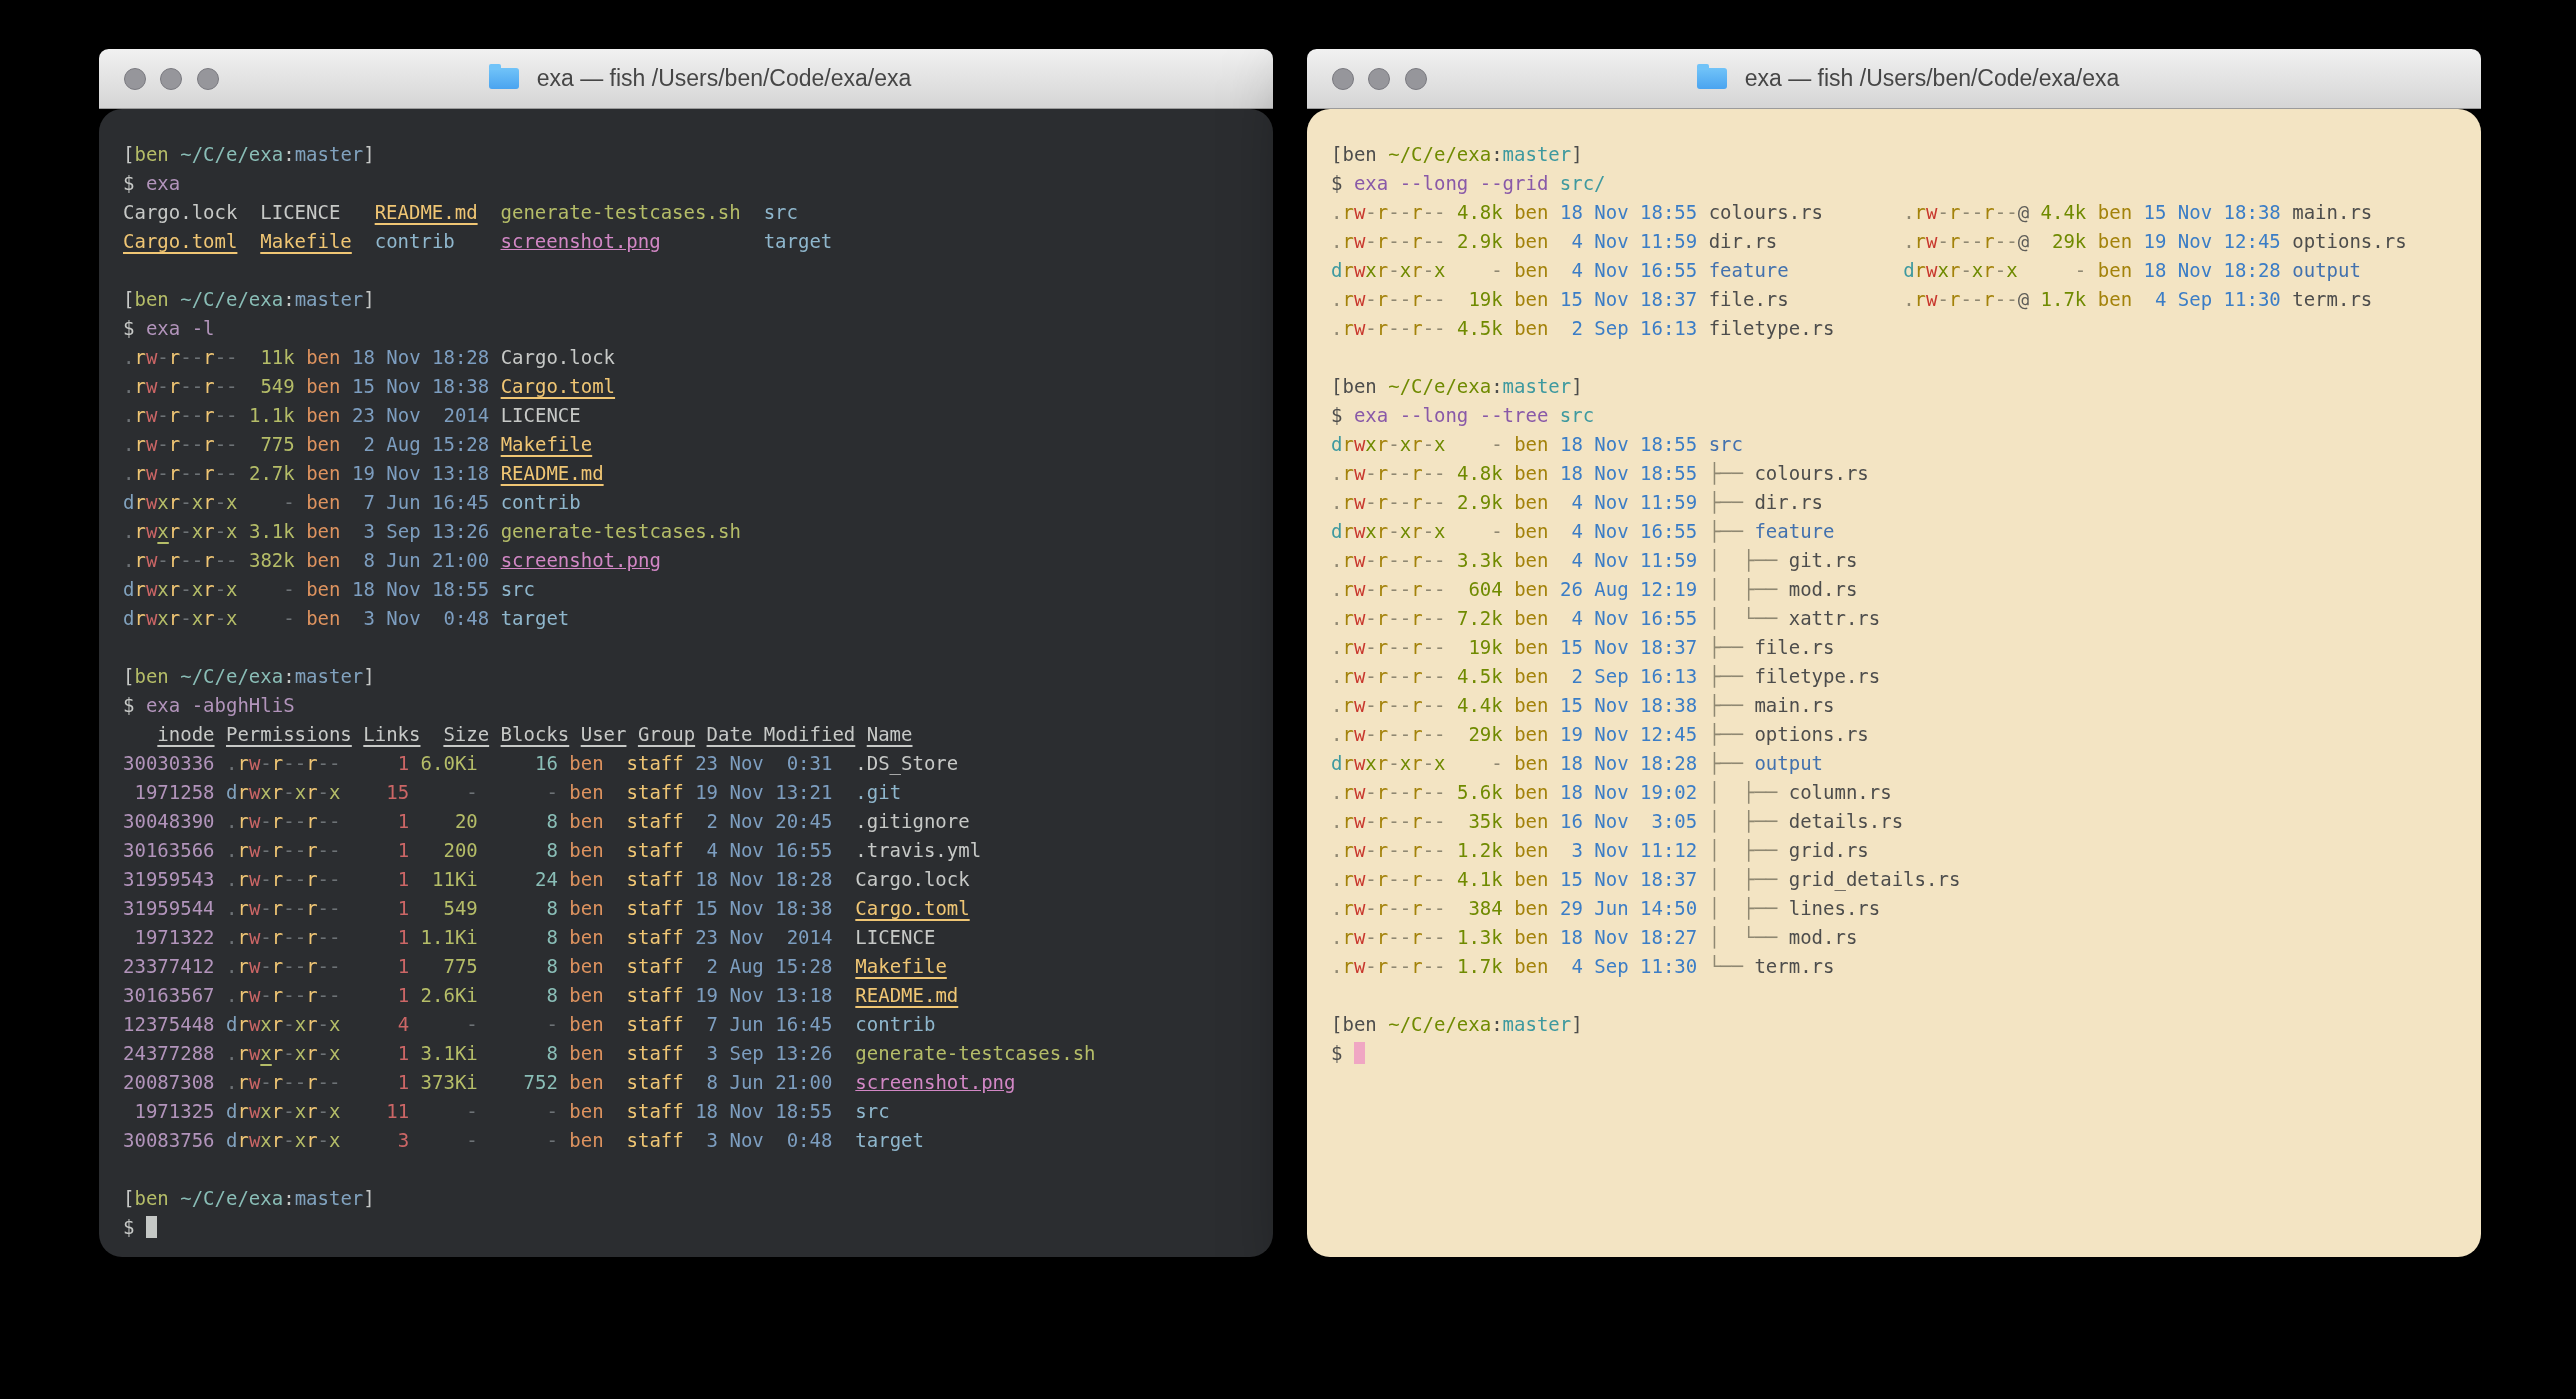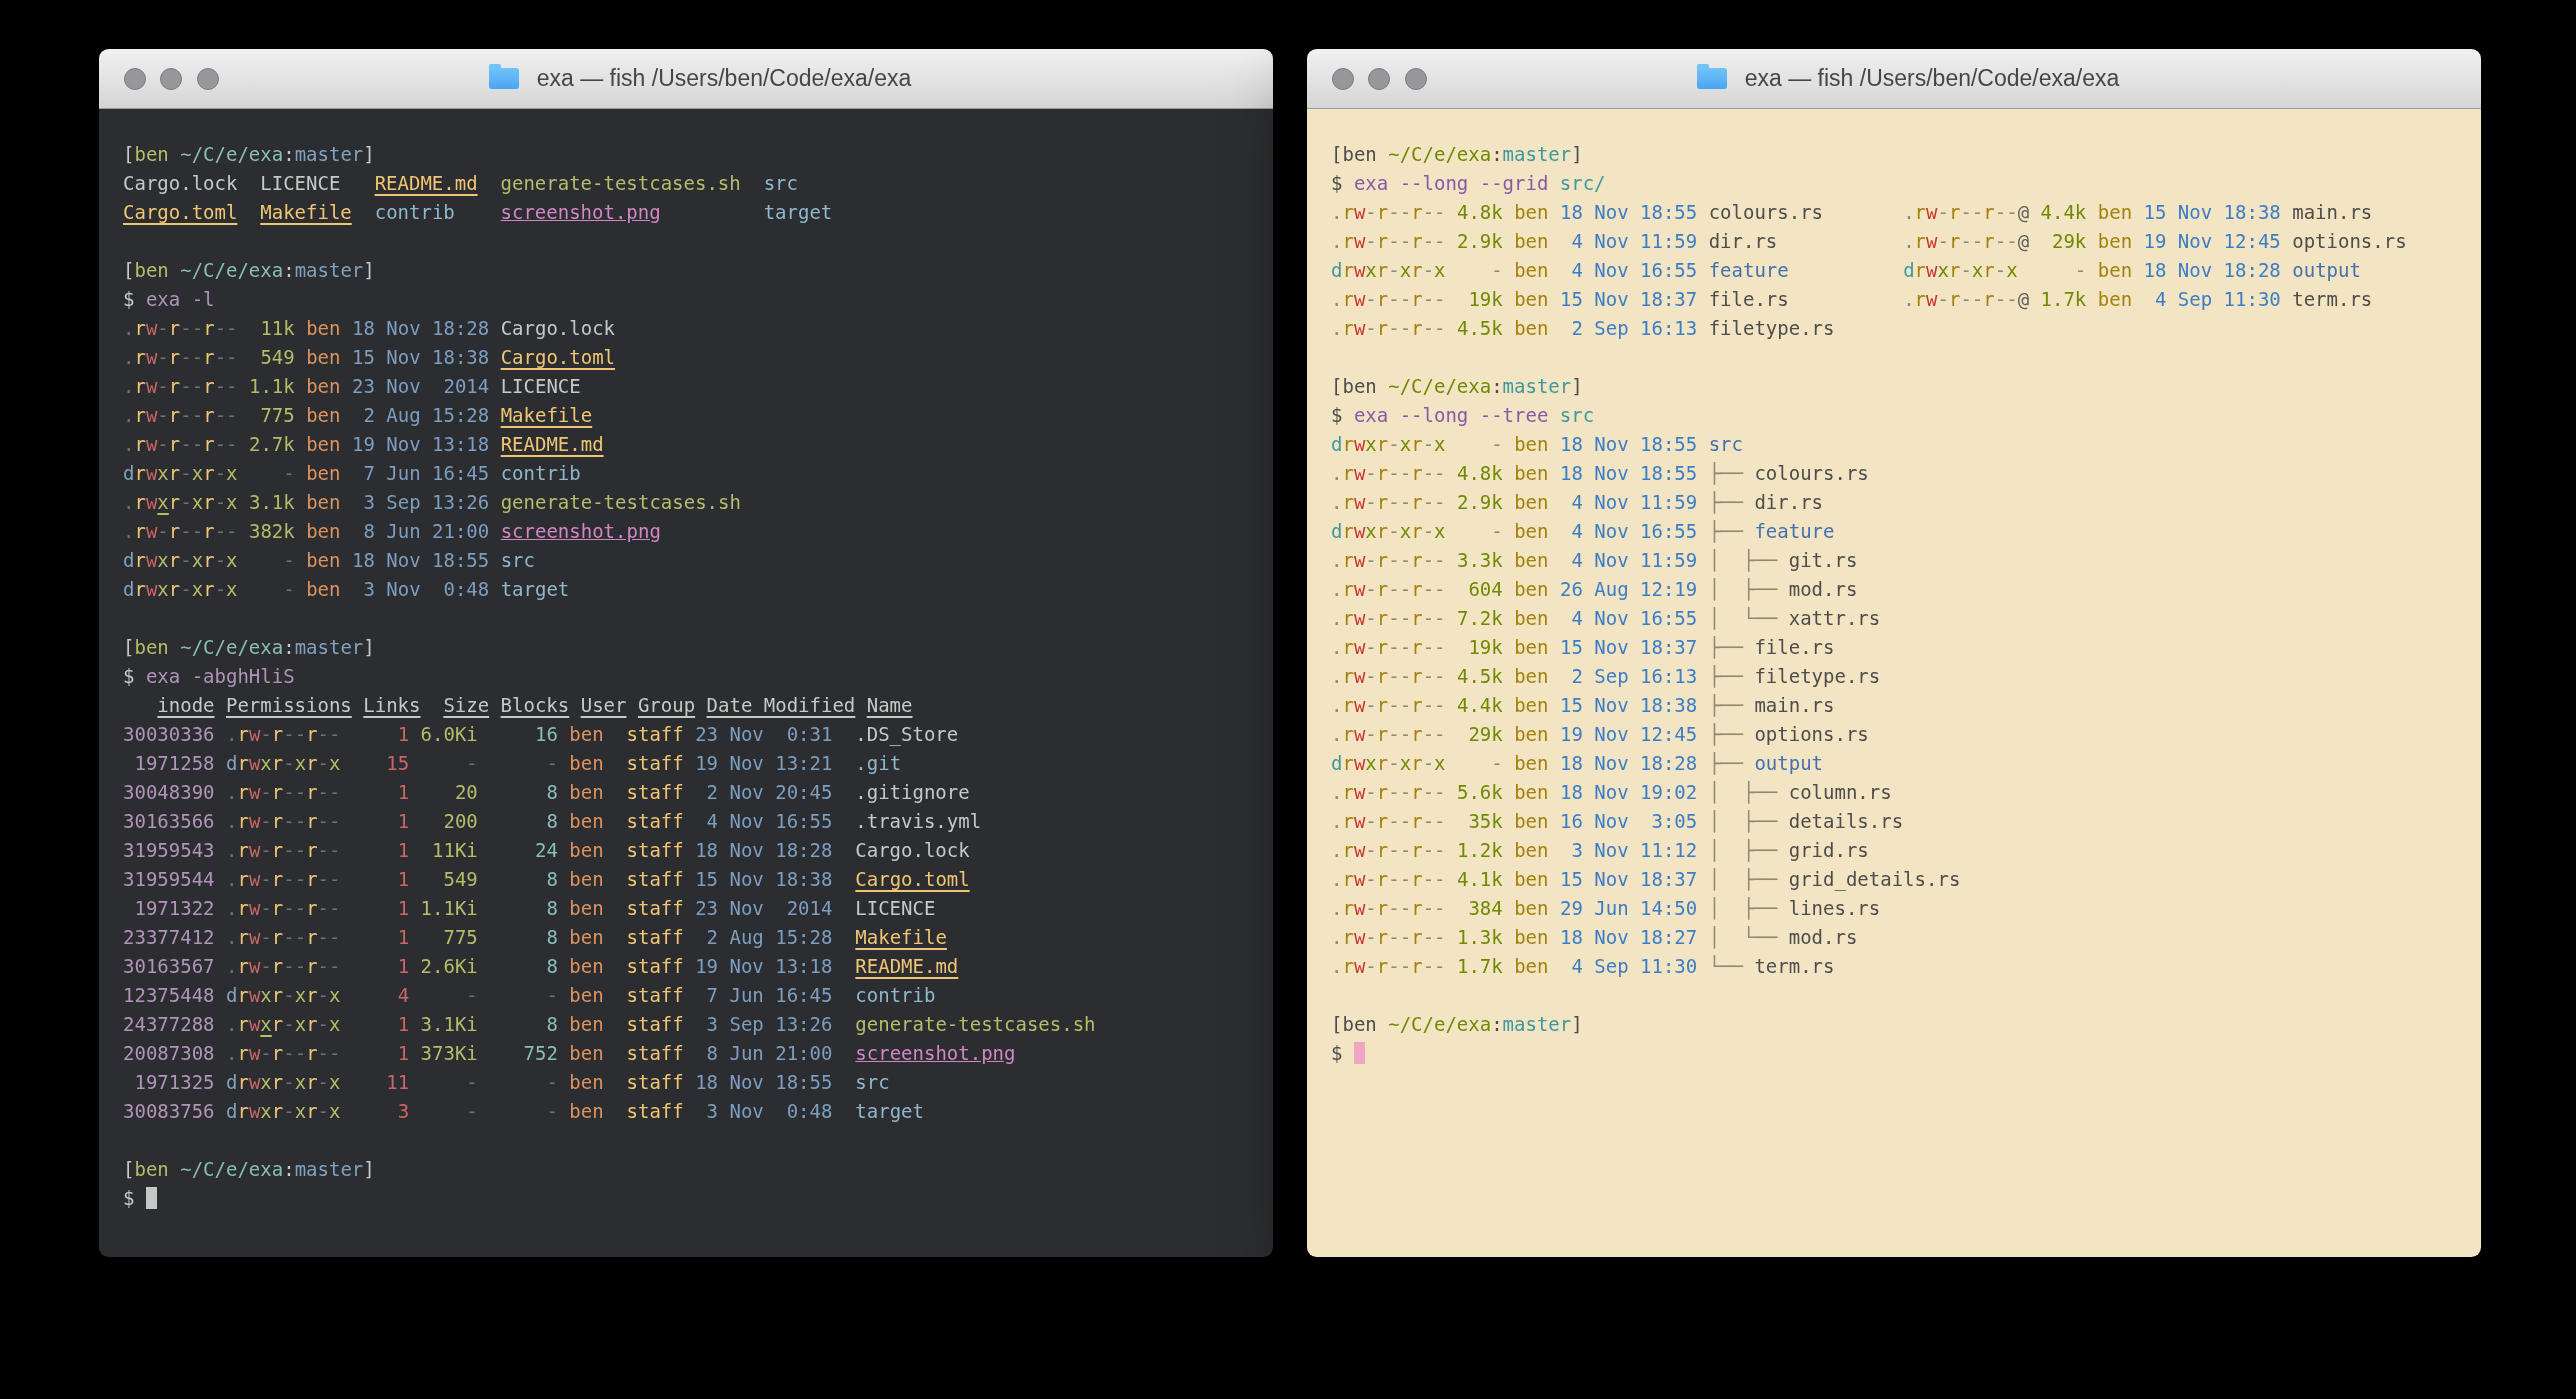--- a/index.html
+++ b/index.html
@@ -12,21 +12,21 @@
   .titlebar{height:60px;background:linear-gradient(#f1f1f1,#d5d5d5);border-bottom:1px solid #9b9b9b;
             position:relative;box-sizing:border-box;}
   .lights{position:absolute;left:25px;top:50%;transform:translateY(-50%);display:flex;gap:14.4px;}
   .light{width:22px;height:22px;border-radius:50%;background:#96969b;border:1.4px solid #7a7a80;box-sizing:border-box;}
   .titlewrap{height:100%;display:flex;align-items:center;justify-content:center;gap:18px;margin-left:28px;}
   .folder{position:relative;width:30px;height:21px;background:linear-gradient(#71c3f8,#4aa4f0);
           border-radius:1.9px 2.9px 2.9px 2.9px;display:inline-block;}
   .folder::before{content:"";position:absolute;top:-3.8px;left:0;width:12.5px;height:5.8px;
           background:#71c3f8;border-radius:1.9px 1.9px 0 0;}
   .title{font:400 23px "Liberation Sans",sans-serif;color:#464646;}
-  .term{height:calc(100% - 60px);background:var(--bg);padding:31px 0 16px 24px;box-sizing:border-box;}
+  .term{height:calc(100% - 60px);background:var(--bg);padding:31px 0 16px 24px;box-sizing:border-box;border-radius:23px;}
   .tline{white-space:pre;font-family:"DejaVu Sans Mono",monospace;font-size:19px;line-height:29px;height:29px;}
   .u{text-decoration:underline;text-underline-offset:3.8px;text-decoration-thickness:1.9px;text-align:right;}
   .c.fg{color:var(--fg);}        .c.red{color:var(--red);}
   .c.orange{color:var(--orange);}.c.yellow{color:var(--yellow);}
   .c.green{color:var(--green);}  .c.aqua{color:var(--aqua);}
   .c.blue{color:var(--blue);}    .c.purple{color:var(--purple);}
   .c.pink{color:var(--pink);text-decoration:underline;}    .c.gray{color:var(--gray);}
   .c.dim{color:var(--dim);}      .c.dir{color:var(--dir);}
   .c.date{color:var(--date);}
   .c.permr{color:var(--permr);}  .c.permw{color:var(--permw);}
@@ -46,20 +46,21 @@
         <span class="light"></span>
         <span class="light"></span>
       </div>
       <div class="titlewrap">
         <span class="folder"></span>
         <span class="title">exa — fish  /Users/ben/Code/exa/exa</span>
       </div>
     </header>
     <div class="term">
         <div class="tline"><span class="c fg">[</span><span class="c green">ben</span><span class="c fg"> </span><span class="c aqua">~/C/e/exa</span><span class="c fg">:</span><span class="c blue">master</span><span class="c fg">]</span></div>
+        <div class="tline"><span class="c fg">$ </span><span class="c purple">exa</span></div>
         <div class="tline"><span class="c fg">Cargo.lock  LICENCE   </span><span class="c yellow u">README.md</span><span class="c fg">  </span><span class="c green">generate-testcases.sh</span><span class="c fg">  </span><span class="c dir">src</span></div>
         <div class="tline"><span class="c yellow u">Cargo.toml</span><span class="c fg">  </span><span class="c yellow u">Makefile</span><span class="c fg">  </span><span class="c dir">contrib</span><span class="c fg">    </span><span class="c pink">screenshot.png</span><span class="c fg">         </span><span class="c dir">target</span></div>
         <div class="tline">&nbsp;</div>
         <div class="tline"><span class="c fg">[</span><span class="c green">ben</span><span class="c fg"> </span><span class="c aqua">~/C/e/exa</span><span class="c fg">:</span><span class="c blue">master</span><span class="c fg">]</span></div>
         <div class="tline"><span class="c fg">$ </span><span class="c purple">exa -l</span></div>
         <div class="tline"><span class="c gray">.</span><span class="c permr">r</span><span class="c permw">w</span><span class="c gray">-</span><span class="c permr">r</span><span class="c gray">-</span><span class="c gray">-</span><span class="c permr">r</span><span class="c gray">-</span><span class="c gray">-</span><span class="c green">  11k</span><span class="c orange"> ben </span><span class="c date">18 Nov 18:28</span><span class="c fg"> Cargo.lock</span></div>
         <div class="tline"><span class="c gray">.</span><span class="c permr">r</span><span class="c permw">w</span><span class="c gray">-</span><span class="c permr">r</span><span class="c gray">-</span><span class="c gray">-</span><span class="c permr">r</span><span class="c gray">-</span><span class="c gray">-</span><span class="c green">  549</span><span class="c orange"> ben </span><span class="c date">15 Nov 18:38</span><span class="c fg"> </span><span class="c yellow u">Cargo.toml</span></div>
         <div class="tline"><span class="c gray">.</span><span class="c permr">r</span><span class="c permw">w</span><span class="c gray">-</span><span class="c permr">r</span><span class="c gray">-</span><span class="c gray">-</span><span class="c permr">r</span><span class="c gray">-</span><span class="c gray">-</span><span class="c green"> 1.1k</span><span class="c orange"> ben </span><span class="c date">23 Nov  2014</span><span class="c fg"> LICENCE</span></div>
         <div class="tline"><span class="c gray">.</span><span class="c permr">r</span><span class="c permw">w</span><span class="c gray">-</span><span class="c permr">r</span><span class="c gray">-</span><span class="c gray">-</span><span class="c permr">r</span><span class="c gray">-</span><span class="c gray">-</span><span class="c green">  775</span><span class="c orange"> ben </span><span class="c date"> 2 Aug 15:28</span><span class="c fg"> </span><span class="c yellow u">Makefile</span></div>
         <div class="tline"><span class="c gray">.</span><span class="c permr">r</span><span class="c permw">w</span><span class="c gray">-</span><span class="c permr">r</span><span class="c gray">-</span><span class="c gray">-</span><span class="c permr">r</span><span class="c gray">-</span><span class="c gray">-</span><span class="c green"> 2.7k</span><span class="c orange"> ben </span><span class="c date">19 Nov 13:18</span><span class="c fg"> </span><span class="c yellow u">README.md</span></div>

